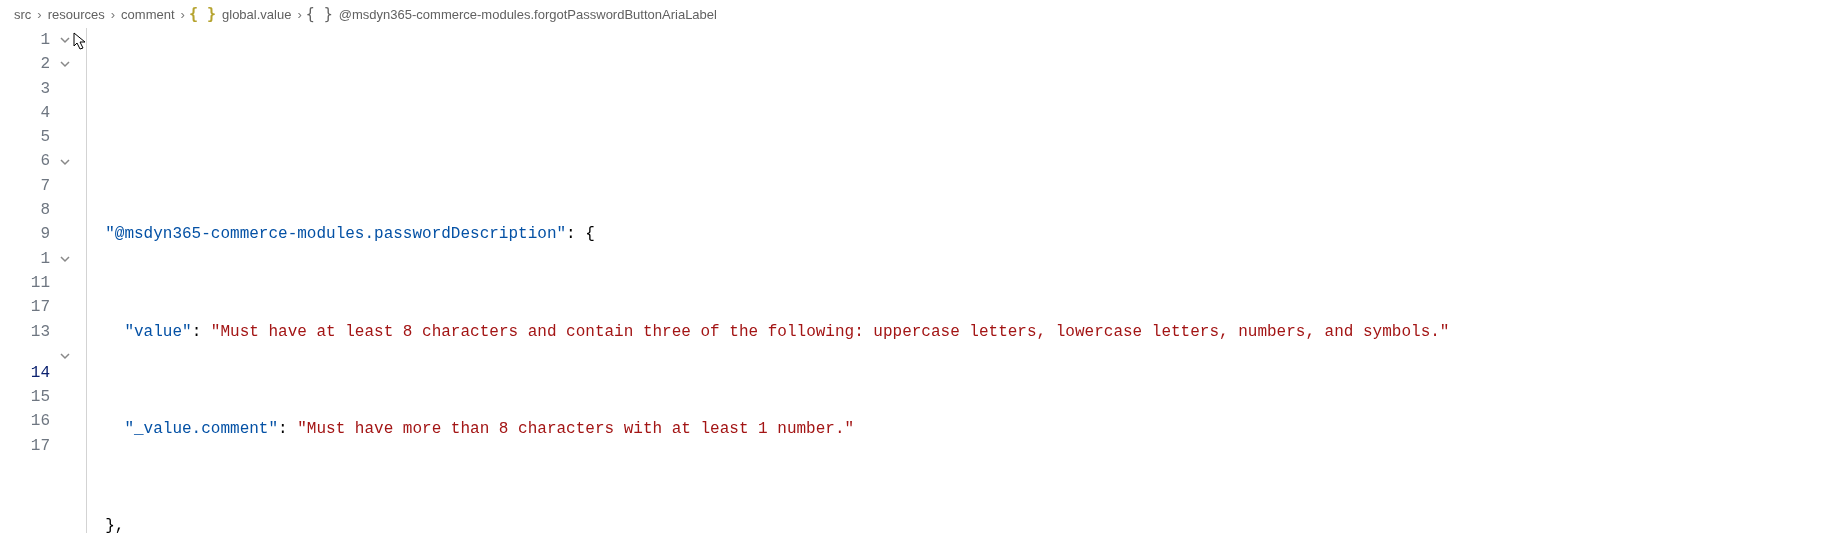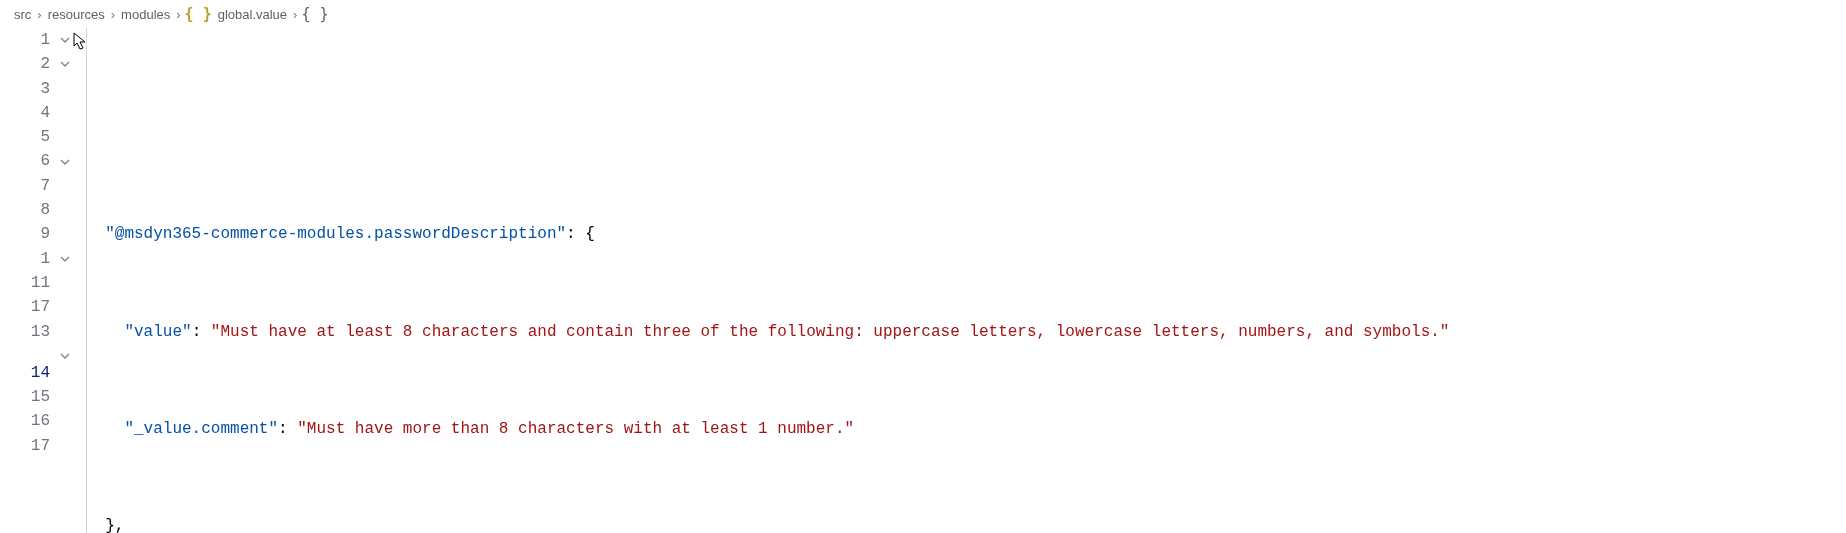--- a/index.html
+++ b/index.html
@@ -101,26 +101,27 @@
   .tok-punc { color: #000000; }
 </style>
 </head>
 <body>
 
 <div class="breadcrumb">
   <span class="seg">src</span>
   <span class="chev">›</span>
   <span class="seg">resources</span>
   <span class="chev">›</span>
-  <span class="seg">modules</span>
+  <span class="seg">comment</span>
   <span class="chev">›</span>
   <span class="json-icon">{ }</span>
   <span class="seg">global.value</span>
   <span class="chev">›</span>
   <span class="symbol-icon">{ }</span>
+  <span class="seg">@msdyn365-commerce-modules.forgotPasswordButtonAriaLabel</span>
 </div>
 
 <svg class="cursor-cb" width="18" height="20">
   <path d="M2 1 L2 14 L5 11 L8 17 L11 16 L8 10 L13 10 Z" fill="white" stroke="black" stroke-width="1"></path>
 </svg>
 
 <div class="editor">
   <div class="gutter">
     <div class="ln">1</div>
     <div class="ln">2</div>

